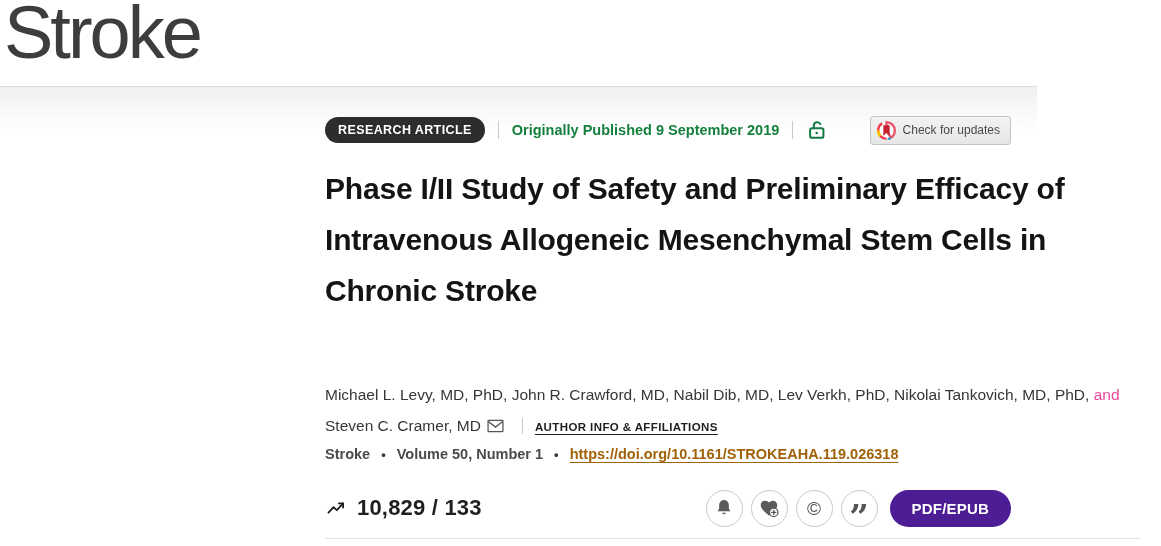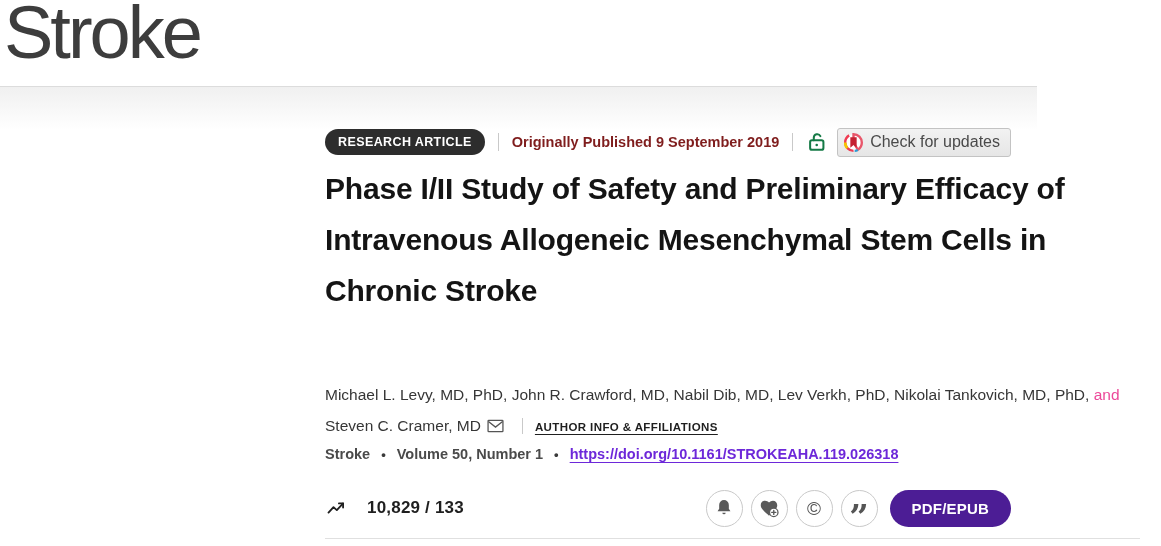--- a/index.html
+++ b/index.html
@@ -25,40 +25,40 @@
     color: #3d3d3d;
   }
   .content-shade {
     position: absolute; top: 86px; left: 0; right: 0; height: 55px;
     border-top: 1px solid #dcdcdc;
     background: linear-gradient(#f0f0f0, #ffffff 80%);
   }
 
   
   .meta-row {
-    position: absolute; top: 128px; left: 325px; right: 26px;
+    position: absolute; top: 116px; left: 325px; right: 26px;
     display: flex; align-items: center; height: 28px;
   }
   .badge {
     background: #2d2d2d; color: #fff;
     font-size: 12.5px; font-weight: bold; letter-spacing: .4px;
     padding: 6px 13px; border-radius: 13px; white-space: nowrap;
   }
   .pipe { width: 1px; height: 18px; background: #c9c9c9; margin: 0 13px; }
   .published {
-    color: #7f1d1d; font-size: 14.5px; font-weight: bold; white-space: nowrap;
+    color: #15803d; font-size: 14.5px; font-weight: bold; white-space: nowrap;
   }
   .lock { display: inline-flex; align-items: center; }
   .spacer { flex: 1; }
   .check-updates {
     display: inline-flex; align-items: center; gap: 7px;
     background: linear-gradient(#f2f2f2, #e6e6e6);
     border: 1px solid #c3c3c3; border-radius: 3px;
     padding: 4px 10px 4px 6px;
-    font-size: 16px; color: #4a4a4a; cursor: pointer;
+    font-size: 12px; color: #4a4a4a; cursor: pointer;
   }
 
   
   .title {
     position: absolute; top: 163px; left: 325px; width: 812px;
     font-size: 30px; line-height: 51px; font-weight: bold;
     color: #141414; letter-spacing: -0.2px;
   }
 
   
@@ -79,29 +79,29 @@
     margin-top: 12px;
   }
 
   
   .cite-row {
     position: absolute; top: 446px; left: 325px; width: 812px;
     display: flex; align-items: center; gap: 11px;
     font-size: 14.5px; font-weight: 600; color: #4a4a4a;
   }
   .dot { font-size: 13px; color: #3a3a3a; }
-  .doi-link { color: #6d28d9; text-decoration: underline; text-underline-offset: 3px; cursor: pointer; }
+  .doi-link { color: #a16207; text-decoration: underline; text-underline-offset: 3px; cursor: pointer; }
 
   
   .actions-row {
     position: absolute; top: 489px; left: 325px; right: 26px;
     display: flex; align-items: center; height: 38px;
   }
   .metrics { display: flex; align-items: center; gap: 10px; }
-  .metrics-value { font-size: 17px; font-weight: bold; color: #1f1f1f; letter-spacing: .2px; margin-left: 10px; }
+  .metrics-value { font-size: 22px; font-weight: bold; color: #1f1f1f; letter-spacing: .2px; }
   .circle-btn {
     width: 37px; height: 37px; border-radius: 50%;
     border: 1px solid #c9c9c9; background: #fff;
     display: inline-flex; align-items: center; justify-content: center;
     margin-left: 8px; cursor: pointer; color: #555;
   }
   .circle-btn:first-of-type { margin-left: 0; }
   .copyright-glyph { font-size: 19px; color: #555; line-height: 1; }
   .quote-glyph {
     font-family: "DejaVu Serif", "Liberation Serif", serif;

